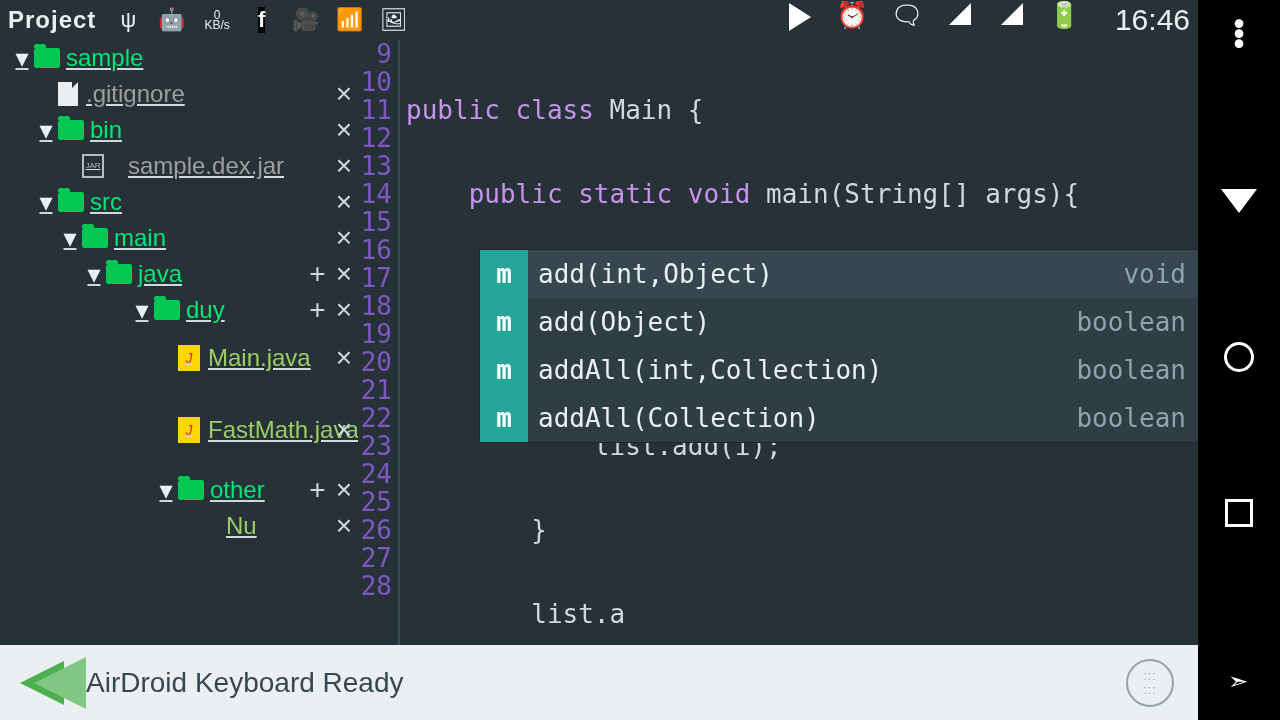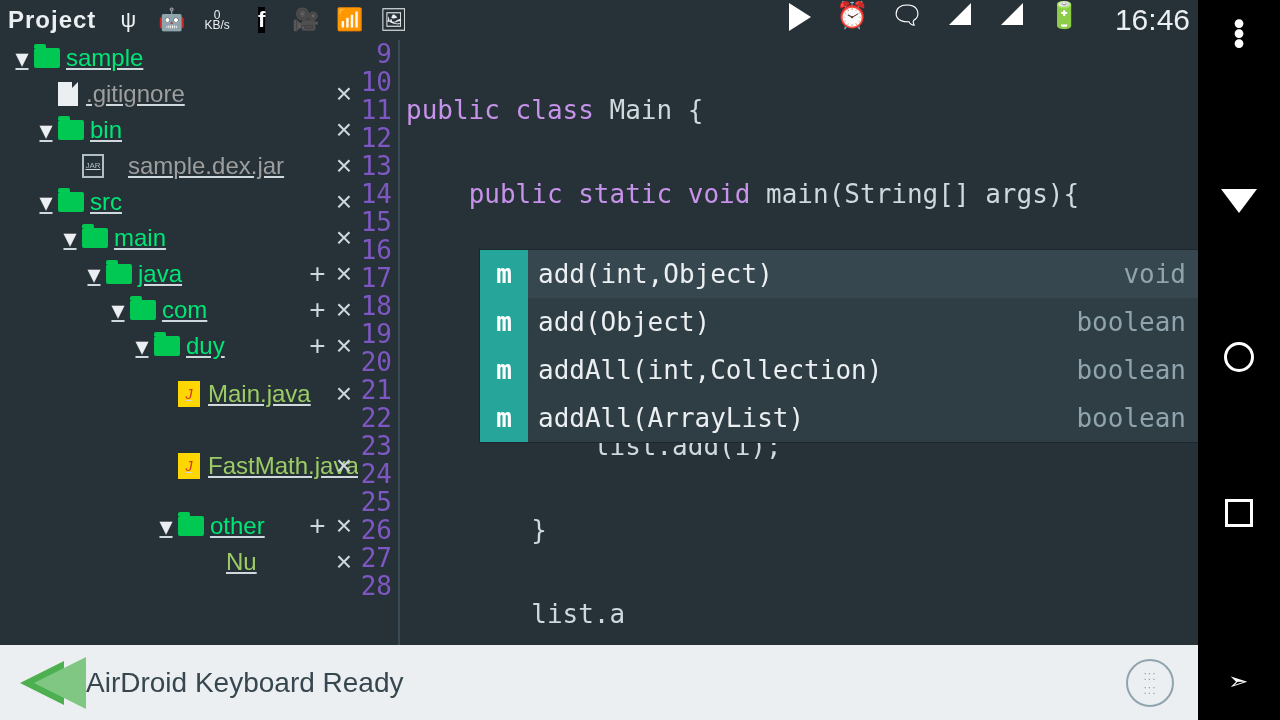--- a/index.html
+++ b/index.html
@@ -185,30 +185,20 @@
       <span class="name">main</span>
       <span class="row-actions">
           <span class="x"></span>
         </span>
     </div>
     <div class="tree-row">
       <span class="spacer" style="width:82px"></span>
         <span class="chev down"></span>
       <span class="folder"></span>
       <span class="name">java</span>
-      <span class="row-actions">
-          <span class="plus"></span>
-          <span class="x"></span>
-        </span>
-    </div>
-    <div class="tree-row">
-      <span class="spacer" style="width:106px"></span>
-        <span class="chev down"></span>
-      <span class="folder"></span>
-      <span class="name">com</span>
       <span class="row-actions">
           <span class="plus"></span>
           <span class="x"></span>
         </span>
     </div>
     <div class="tree-row">
       <span class="spacer" style="width:130px"></span>
         <span class="chev down"></span>
       <span class="folder"></span>
       <span class="name">duy</span>
@@ -300,21 +290,21 @@
         <span class="ac-sig">add(Object)</span>
         <span class="ac-ret">boolean</span>
       </div>
       <div class="ac-row">
         <span class="ac-badge">m</span>
         <span class="ac-sig">addAll(int,Collection)</span>
         <span class="ac-ret">boolean</span>
       </div>
       <div class="ac-row">
         <span class="ac-badge">m</span>
-        <span class="ac-sig">addAll(ArrayList)</span>
+        <span class="ac-sig">addAll(Collection)</span>
         <span class="ac-ret">boolean</span>
       </div>
     </div>
   </div>
 
   <div class="notif">
     <span class="arrow"></span>
     <span>AirDroid Keyboard Ready</span>
     <span class="kbdcircle">:::<br>:::</span>
   </div>

